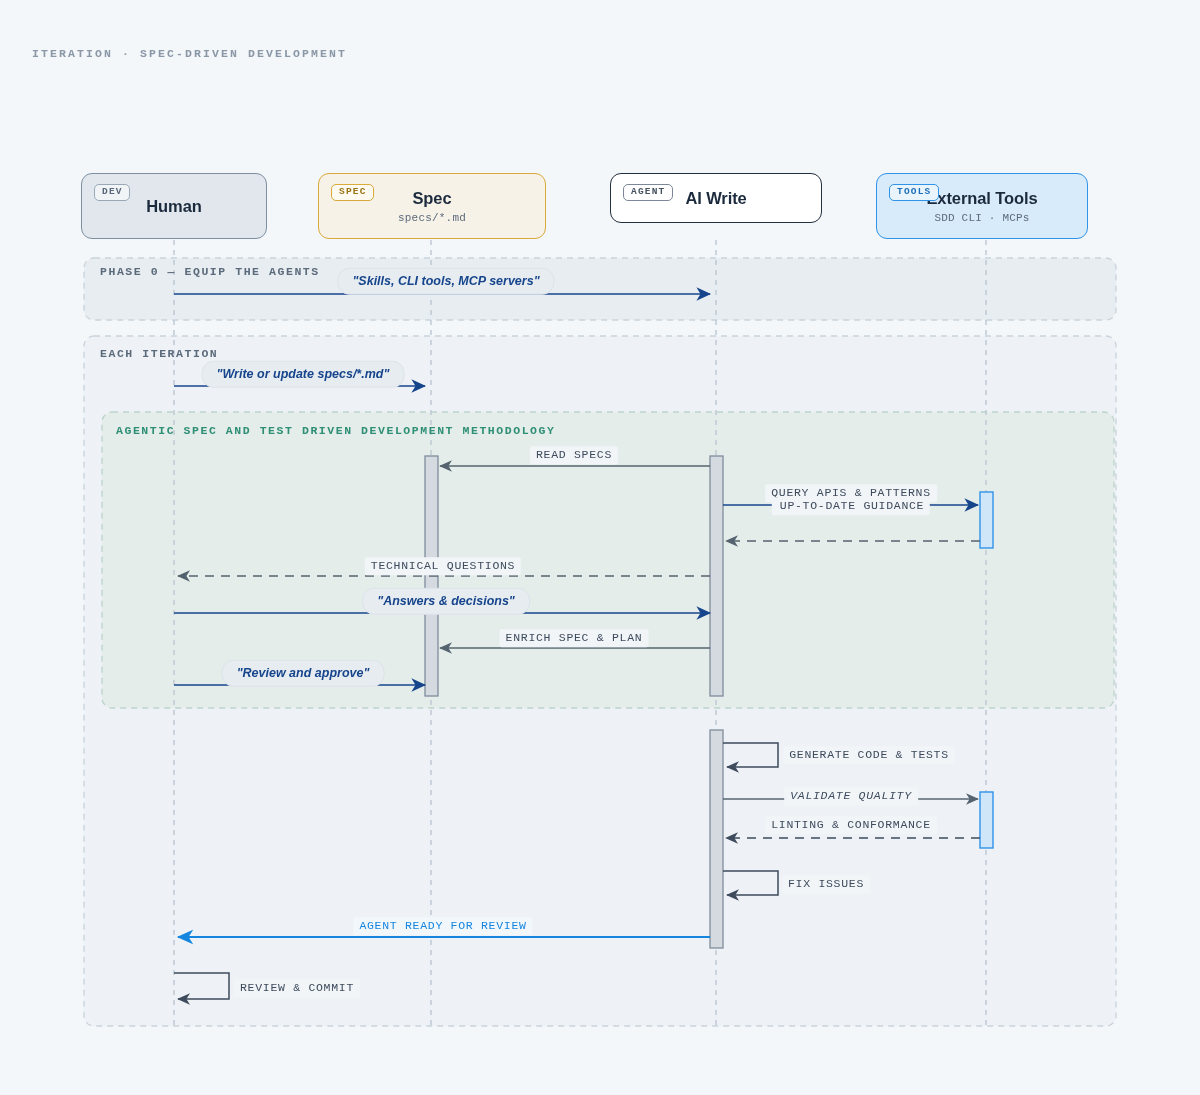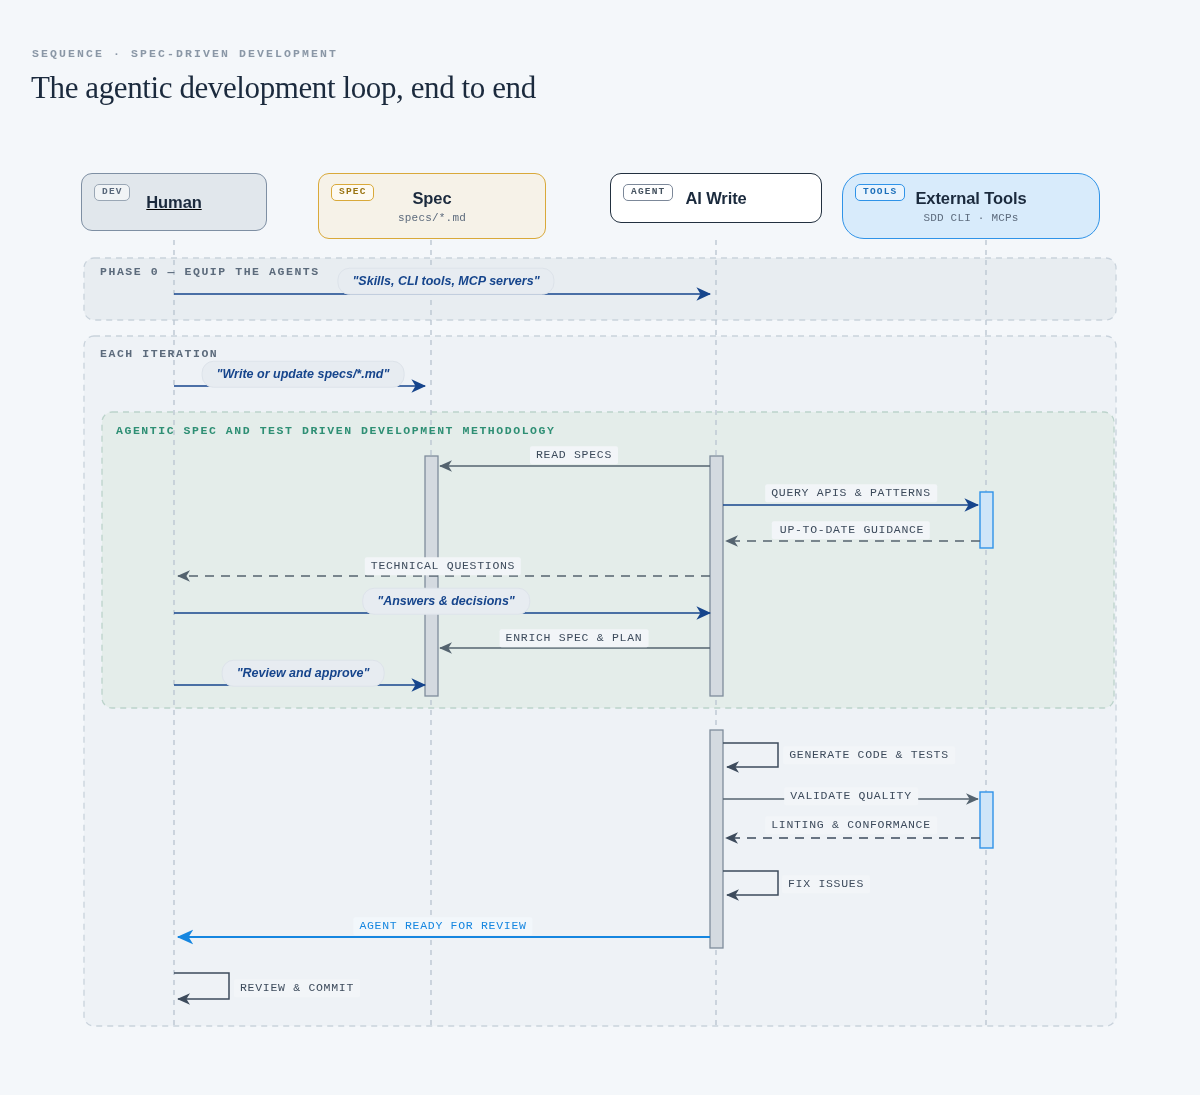--- a/index.html
+++ b/index.html
@@ -82,22 +82,21 @@
     font-size: 12.5px; font-style: italic; font-weight: 700;
     color: #16458c; background: #e7ecf1; border: 1px solid #dde3ea;
     padding: 6px 14px; border-radius: 12px;
   }
 </style>
 </head>
 <body>
 
 <div id="root">
 
-  <div class="eyebrow">SEQUENCE · SPEC-DRIVEN DEVELOPMENT</div>
-  <div class="headline">The agentic development loop, end to end</div>
+  <div class="eyebrow">ITERATION · SPEC-DRIVEN DEVELOPMENT</div>
 
   <svg class="canvas" viewBox="0 0 1200 1095">
     <defs>
       <marker id="ah-gray" markerWidth="9" markerHeight="9" refX="8" refY="4.5" orient="auto">
         <path d="M0,0.6 L8.6,4.5 L0,8.4 L2.4,4.5 Z" fill="#54636f"></path>
       </marker>
       <marker id="ah-navy" markerWidth="9" markerHeight="9" refX="8" refY="4.5" orient="auto">
         <path d="M0,0.6 L8.6,4.5 L0,8.4 L2.4,4.5 Z" fill="#16458c"></path>
       </marker>
       <marker id="ah-accent" markerWidth="9" markerHeight="9" refX="8" refY="4.5" orient="auto">
@@ -160,67 +159,67 @@
       <line x1="980" y1="838" x2="726" y2="838" stroke="#3d4b5c" stroke-width="1.5" stroke-dasharray="9 7" marker-end="url(#ah-dark)"></line>
 
       <path d="M723,871 L778,871 L778,895 L727,895" stroke="#3d4b5c" stroke-width="1.5" marker-end="url(#ah-dark)"></path>
 
       <line x1="710" y1="937" x2="178" y2="937" stroke="#1586e0" stroke-width="1.9" marker-end="url(#ah-accent)"></line>
 
       <path d="M174,973 L229,973 L229,999 L178,999" stroke="#3d4b5c" stroke-width="1.5" marker-end="url(#ah-dark)"></path>
     </g>
   </svg>
 
-  <div class="phead human" style="left:81px; top:173px; width:186px; height:58px;text-decoration:underline;">
+  <div class="phead human" style="left:81px; top:173px; width:186px; height:66px;">
     <span class="badge">DEV</span>
     <span class="pname">Human</span>
   </div>
 
   <div class="phead spec" style="left:318px; top:173px; width:228px; height:66px;">
     <span class="badge">SPEC</span>
     <span class="pname">Spec</span>
     <span class="psub">specs/*.md</span>
   </div>
 
   <div class="phead agent" style="left:610px; top:173px; width:212px; height:50px;">
     <span class="badge">AGENT</span>
     <span class="pname">AI Write</span>
   </div>
 
-  <div class="phead tools" style="left:842px; top:173px; width:258px; height:66px;border-radius:22px;">
+  <div class="phead tools" style="left:876px; top:173px; width:212px; height:66px;">
     <span class="badge">TOOLS</span>
     <span class="pname">External Tools</span>
     <span class="psub">SDD CLI · MCPs</span>
   </div>
 
   <div class="band-title" style="left:100px; top:265px;">PHASE 0 — EQUIP THE AGENTS</div>
   <div class="band-title" style="left:100px; top:347px;">EACH ITERATION</div>
   <div class="band-title method" style="left:116px; top:424px;">AGENTIC SPEC AND TEST DRIVEN DEVELOPMENT METHODOLOGY</div>
 
   <div class="mlabel pill" style="left:446px; top:281px;">"Skills, CLI tools, MCP servers"</div>
 
   <div class="mlabel pill" style="left:303px; top:374px;">"Write or update specs/*.md"</div>
 
   <div class="mlabel mono" style="left:574px; top:455px;">READ SPECS</div>
 
   <div class="mlabel mono" style="left:851px; top:493px;">QUERY APIS &amp; PATTERNS</div>
 
-  <div class="mlabel mono" style="left:851px; top:530px;padding-left:8px;">UP-TO-DATE GUIDANCE</div>
+  <div class="mlabel mono" style="left:851px; top:506px;padding-left:8px;">UP-TO-DATE GUIDANCE</div>
 
   <div class="mlabel mono" style="left:443px; top:566px;">TECHNICAL QUESTIONS</div>
 
   <div class="mlabel pill" style="left:446px; top:601px;">"Answers &amp; decisions"</div>
 
   <div class="mlabel mono" style="left:574px; top:638px;text-align:center;">ENRICH SPEC &amp; PLAN</div>
 
   <div class="mlabel pill" style="left:303px; top:673px;">"Review and approve"</div>
 
   <div class="mlabel mono" style="left:869px; top:755px;">GENERATE CODE &amp; TESTS</div>
 
-  <div class="mlabel mono" style="left:851px; top:796px;">VALIDATE QUALITY</div>
+  <div class="mlabel mono" style="left:851px; top:796px;font-style:italic;">VALIDATE QUALITY</div>
 
   <div class="mlabel mono" style="left:851px; top:825px;">LINTING &amp; CONFORMANCE</div>
 
   <div class="mlabel mono" style="left:826px; top:884px;">FIX ISSUES</div>
 
   <div class="mlabel mono accent" style="left:443px; top:926px;">AGENT READY FOR REVIEW</div>
 
   <div class="mlabel mono" style="left:297px; top:988px;">REVIEW &amp; COMMIT</div>
 
 </div>

